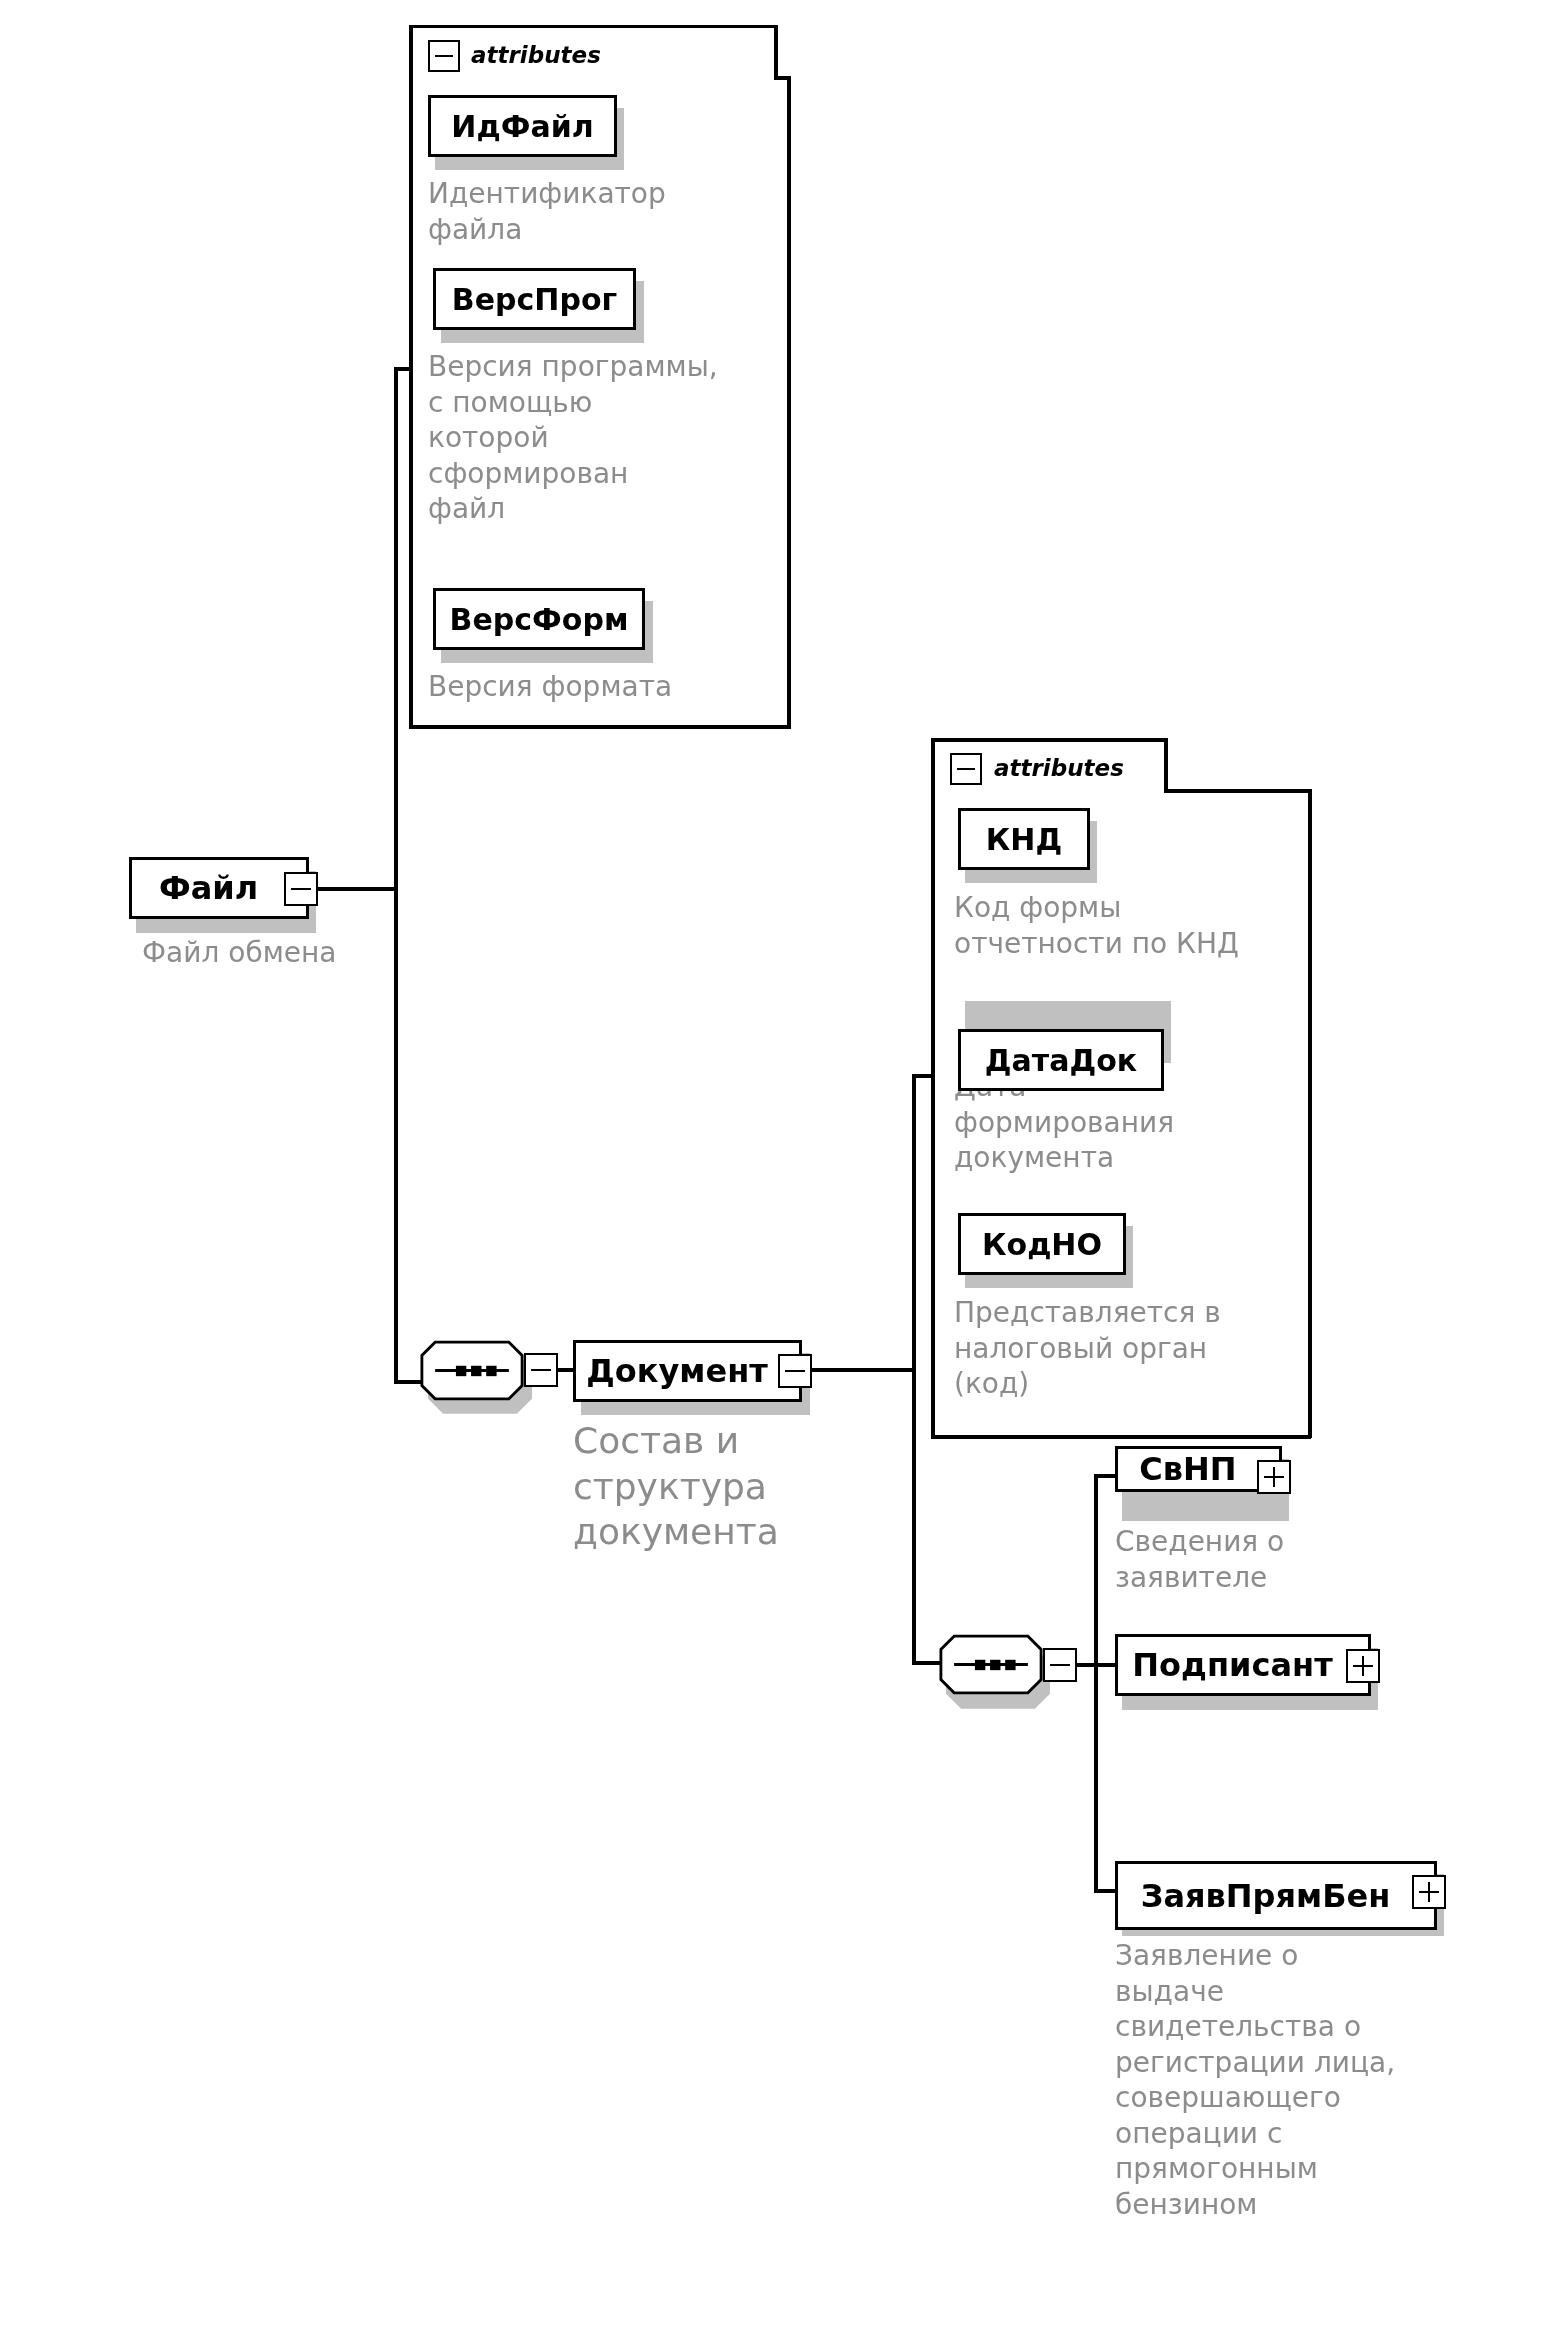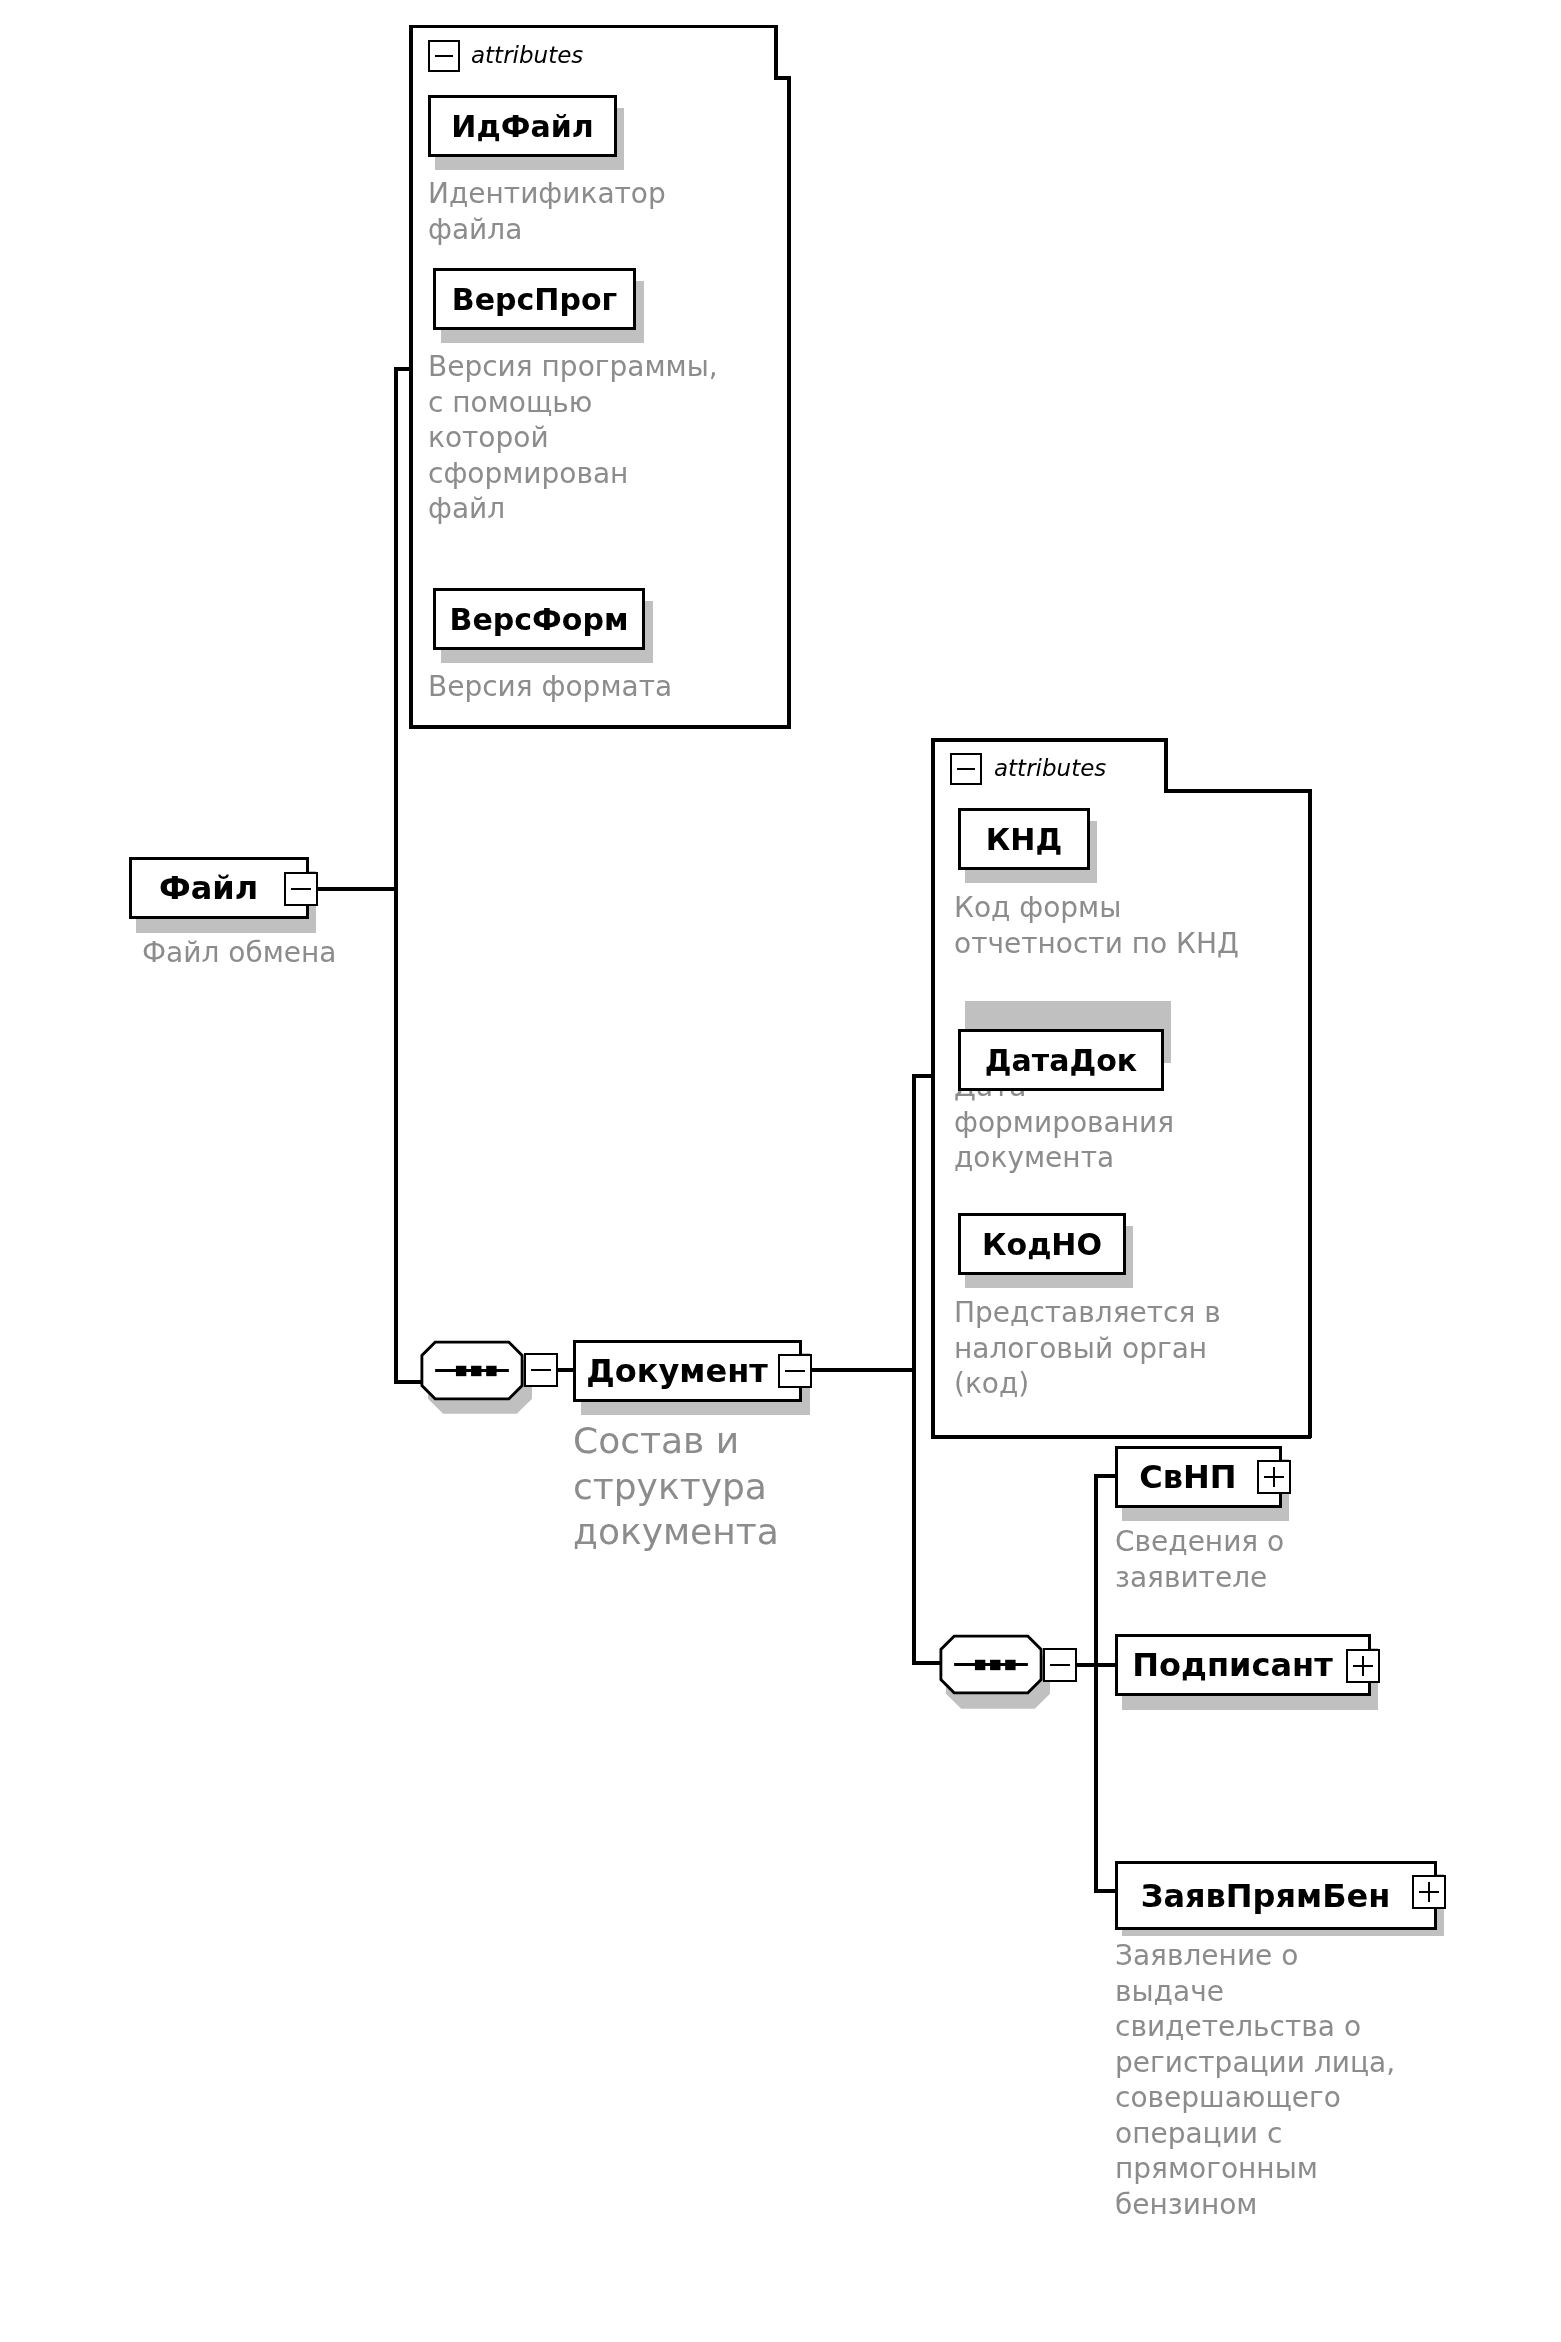--- a/index.html
+++ b/index.html
@@ -95,21 +95,21 @@
     left: 50%;
     height: 66%;
     width: 2.8px;
     margin-left: -1.4px;
   }
 
   
   .attr-head {
     position: absolute;
     font-style: italic;
-    font-weight: normal;
+    font-weight: bold;
     font-size: 23px;
     color: #000;
     z-index: 7;
     white-space: nowrap;
   }
 
   
   .line {
     position: absolute;
     background: #000;
@@ -255,21 +255,21 @@
     <span class="bar-h"></span>
   </div>
 
   <div class="line" style="left:1077px; top:1663px; width:21px; height:3.8px;"></div>
   <div class="line" style="left:1094px; top:1474px; width:3.8px; height:418px;"></div>
   <div class="line" style="left:1094px; top:1474px; width:23px; height:3.8px;"></div>
   <div class="line" style="left:1094px; top:1663px; width:23px; height:3.8px;"></div>
   <div class="line" style="left:1094px; top:1889px; width:23px; height:3.8px;"></div>
 
   <div class="node-shadow" style="left:1122px; top:1459px; width:167px; height:62px;"></div>
-  <div class="node" style="left:1115px; top:1446px; width:167px; height:62px; font-size:32px;text-align:center;">
+  <div class="node" style="left:1115px; top:1446px; width:167px; height:46px; font-size:32px;text-align:center;">
     <span style="padding-right:21px;">СвНП</span>
   </div>
   <div class="toggle" style="left:1257px; top:1460px; width:34px; height:34px;">
     <span class="bar-h"></span>
     <span class="bar-v"></span>
   </div>
   <div class="doc-text" style="left:1115px; top:1524px; width:379px; font-size:28px;">Сведения о
 заявителе</div>
 
   <div class="node-shadow" style="left:1122px; top:1648px; width:256px; height:62px;"></div>

